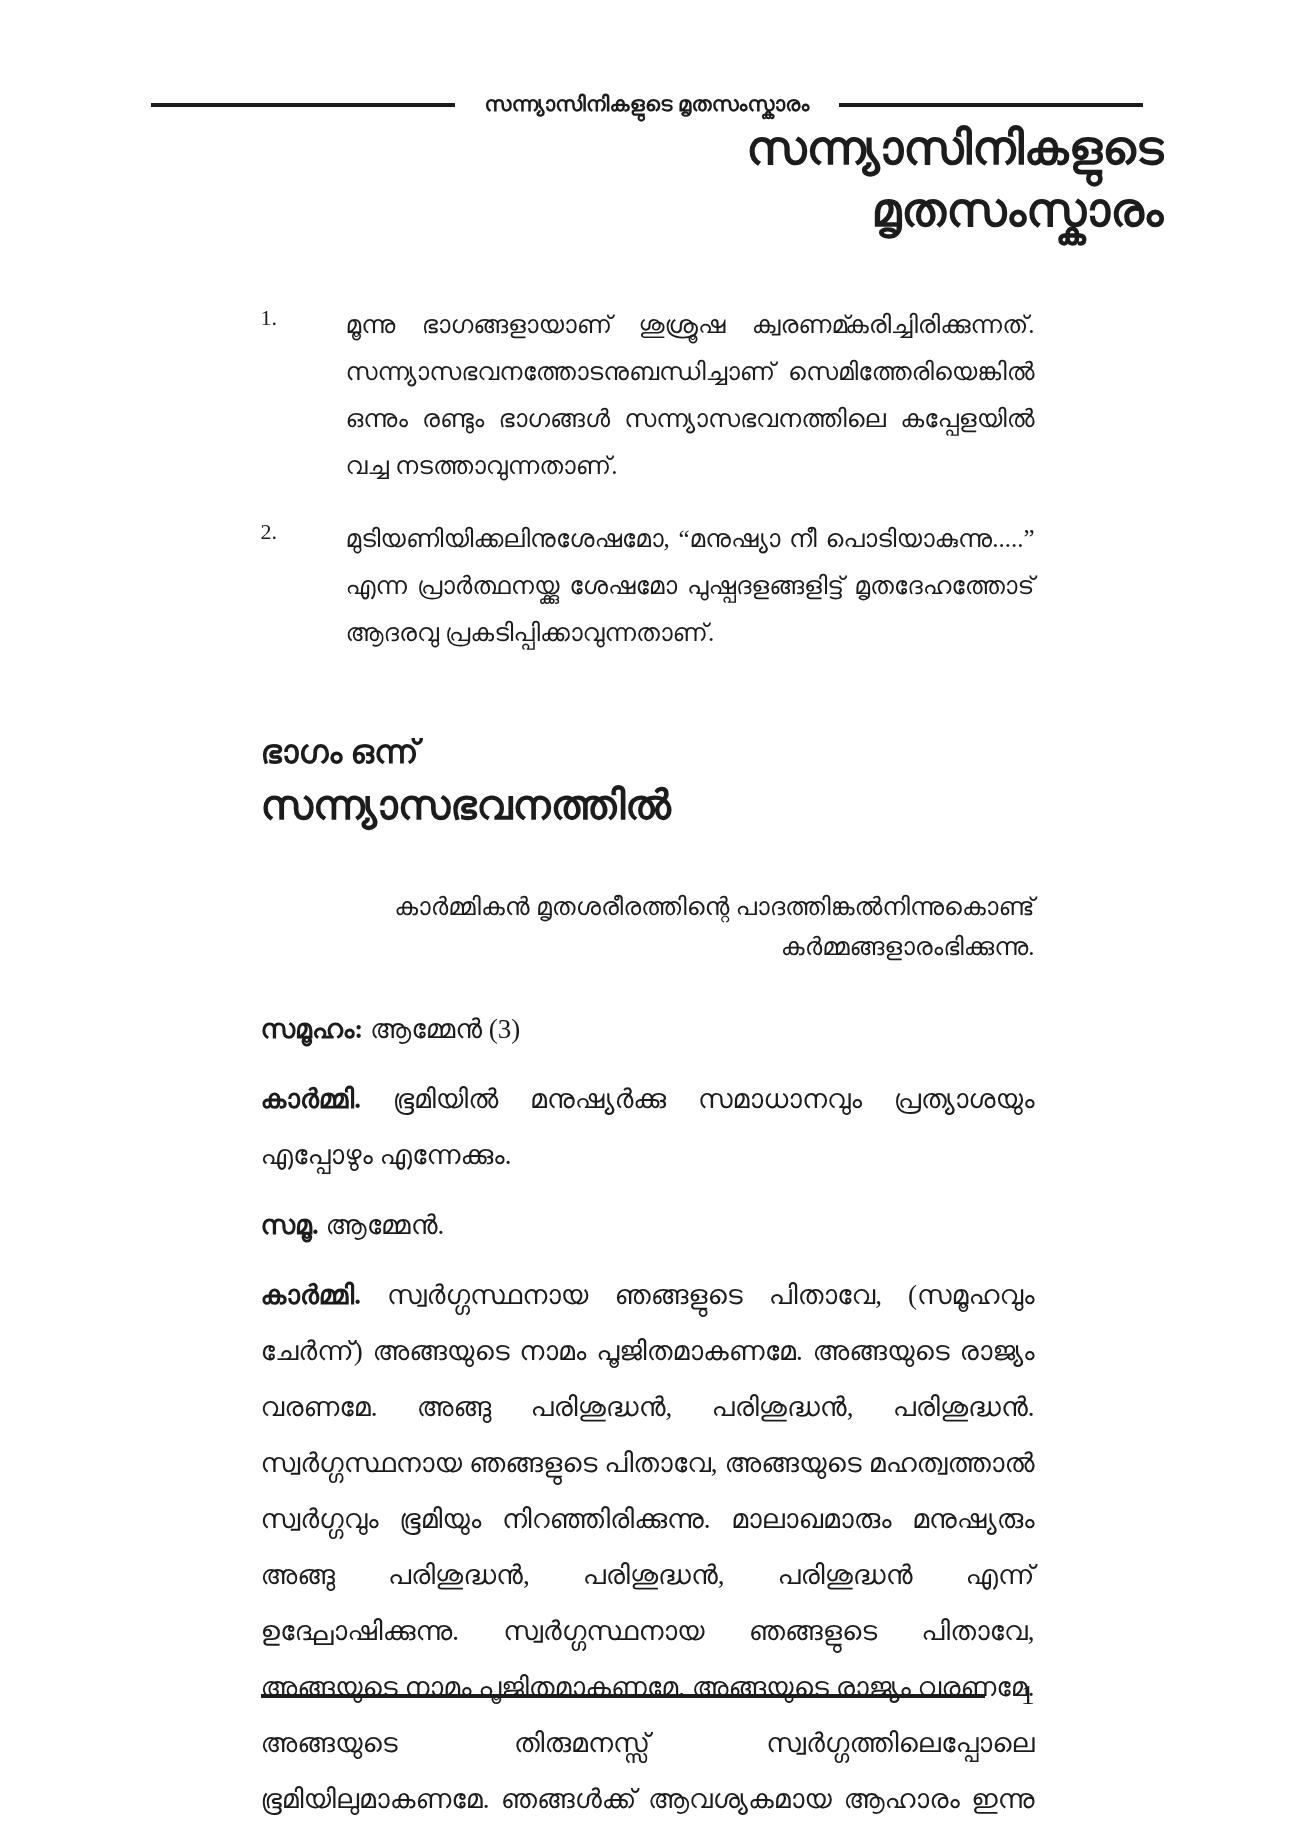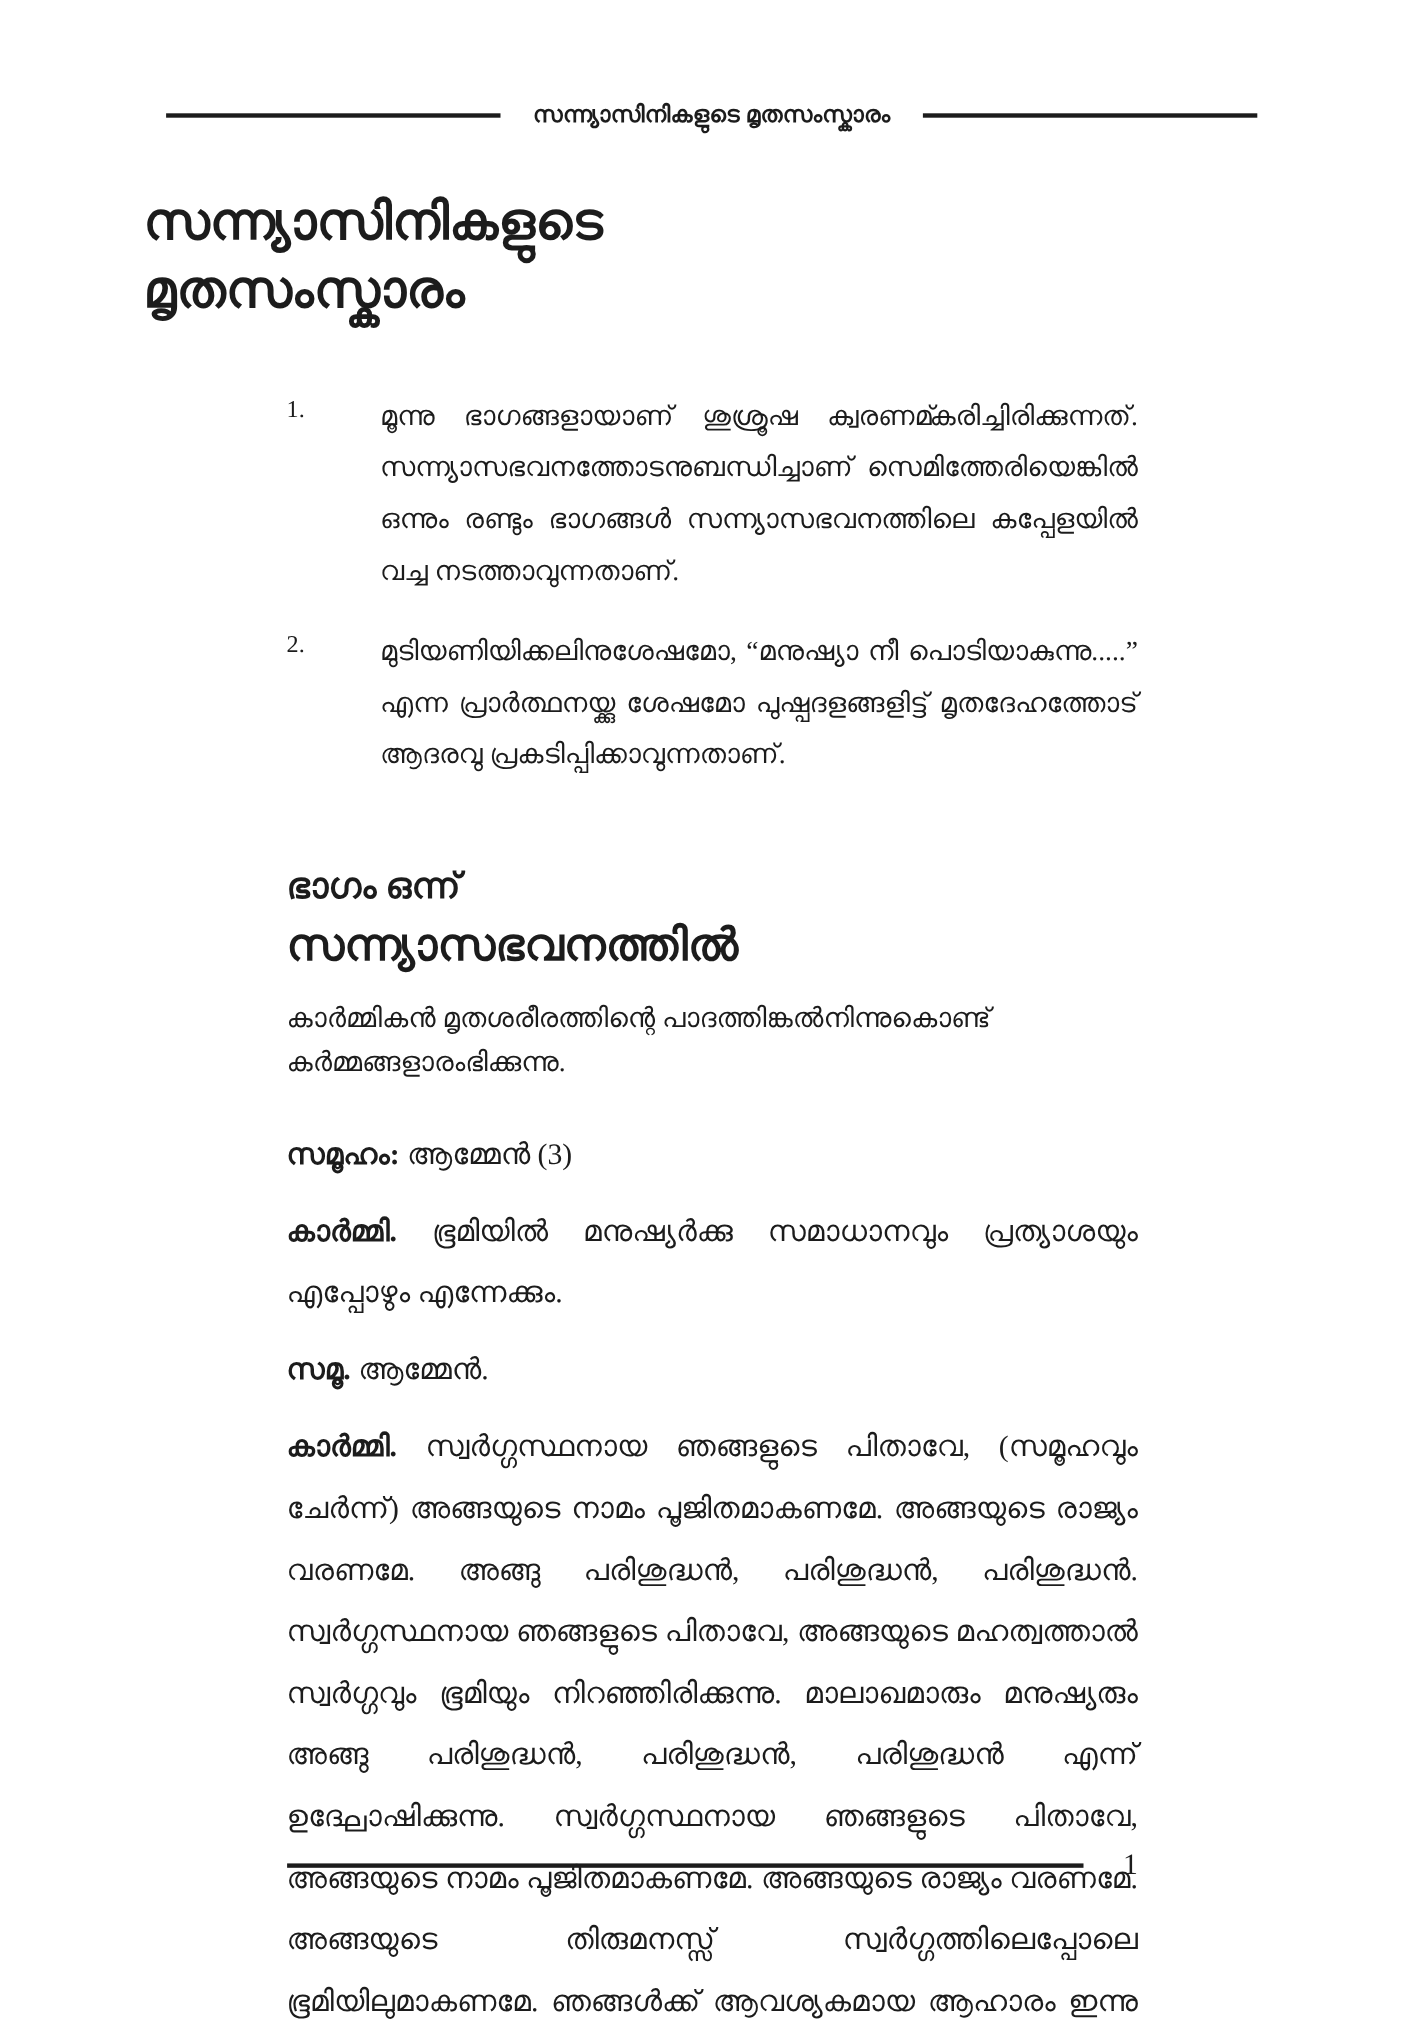--- a/index.html
+++ b/index.html
@@ -23,22 +23,21 @@
   }
   .h-rule { flex: 1; height: 4px; background: #1c1c1c; }
   .running-title {
     font-weight: bold;
     font-size: 21px;
     white-space: nowrap;
     letter-spacing: 0.2px;
   }
   
   .doc-title {
-    margin-top: 54px;
-    text-align: left;
+    text-align: right;
     font-weight: bold;
     font-size: 47px;
     line-height: 62px;
   }
   
   .content { padding: 0 129px 0 130px; }
   
   .notes { margin-top: 60px; }
   .note { display: flex; margin-bottom: 26px; }
   .note-number { flex: none; width: 85px; font-size: 22px; padding-top: 4px; }
@@ -47,24 +46,24 @@
     font-size: 25px;
     line-height: 47px;
     text-align: justify;
   }
   
   .part-heading { margin-top: 76px; font-weight: bold; }
   .part-label { font-size: 33px; line-height: 40px; }
   .part-title { font-size: 41px; line-height: 48px; margin-top: 9px; }
   
   .rubric {
-    margin-top: 24px;
+    margin-top: 58px;
     font-size: 25px;
     line-height: 40px;
-    text-align: left;
+    text-align: right;
   }
   
   .dialogue { margin-top: 34px; }
   .dialogue p {
     margin: 0 0 14px;
     font-size: 27px;
     line-height: 56px;
     text-align: justify;
   }
   .speaker { font-weight: bold; }

